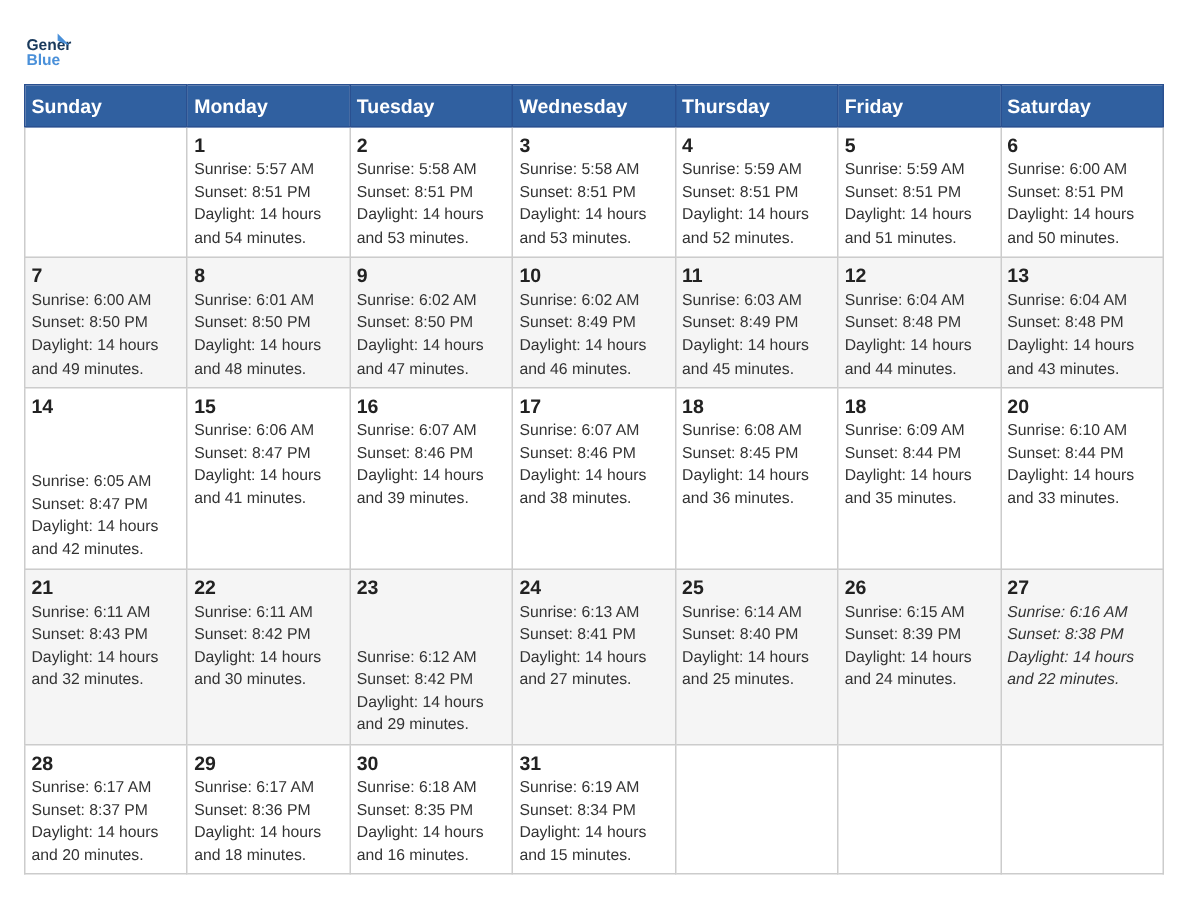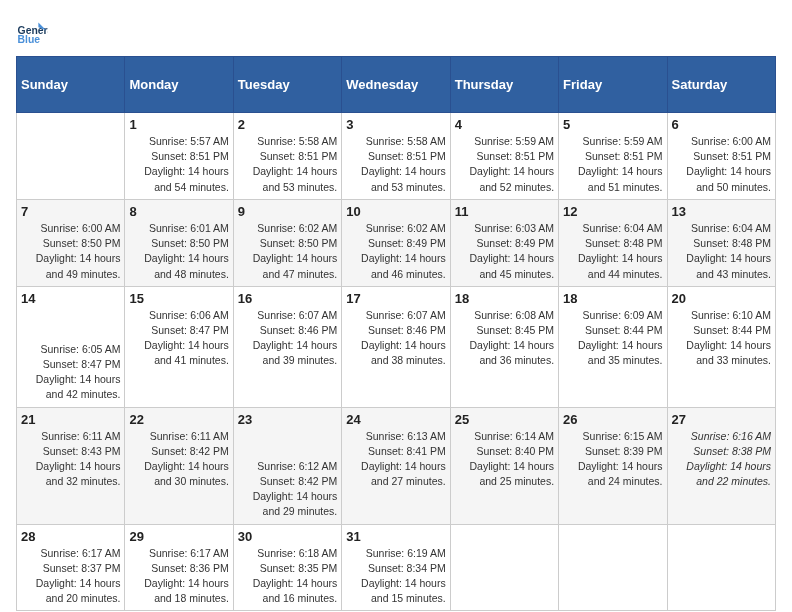--- a/index.html
+++ b/index.html
@@ -39,21 +39,21 @@
       font-weight: normal;
     }
     table {
       width: 100%;
       border-collapse: collapse;
       font-size: 11px;
     }
     thead tr th {
       background-color: #3060a0;
       color: #fff;
-      padding: 20px 4px;
+      padding: 6px 4px;
       text-align: left;
       font-size: 13px;
       font-weight: bold;
       border: 1px solid #2a5090;
     }
     tbody tr td {
       border: 1px solid #ccc;
       vertical-align: top;
       padding: 4px;
       width: 107px;
@@ -67,21 +67,20 @@
       font-size: 13px;
       font-weight: bold;
       color: #222;
       display: block;
       margin-bottom: 2px;
     }
     .day-info {
       color: #333;
       font-size: 10.5px;
       line-height: 1.45;
-      text-align: right;
     }
     .empty-cell {
       background: #fff !important;
     }
   </style>
 </head>
 <body>
 
 <div class="header">
   <div class="logo">

